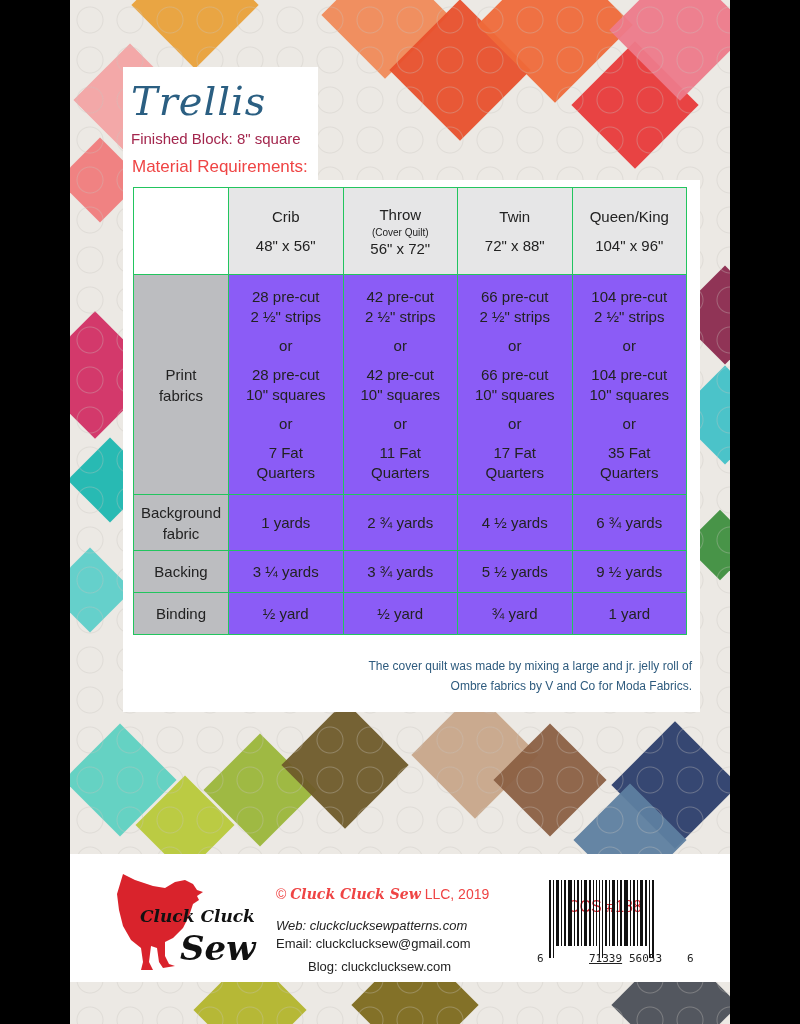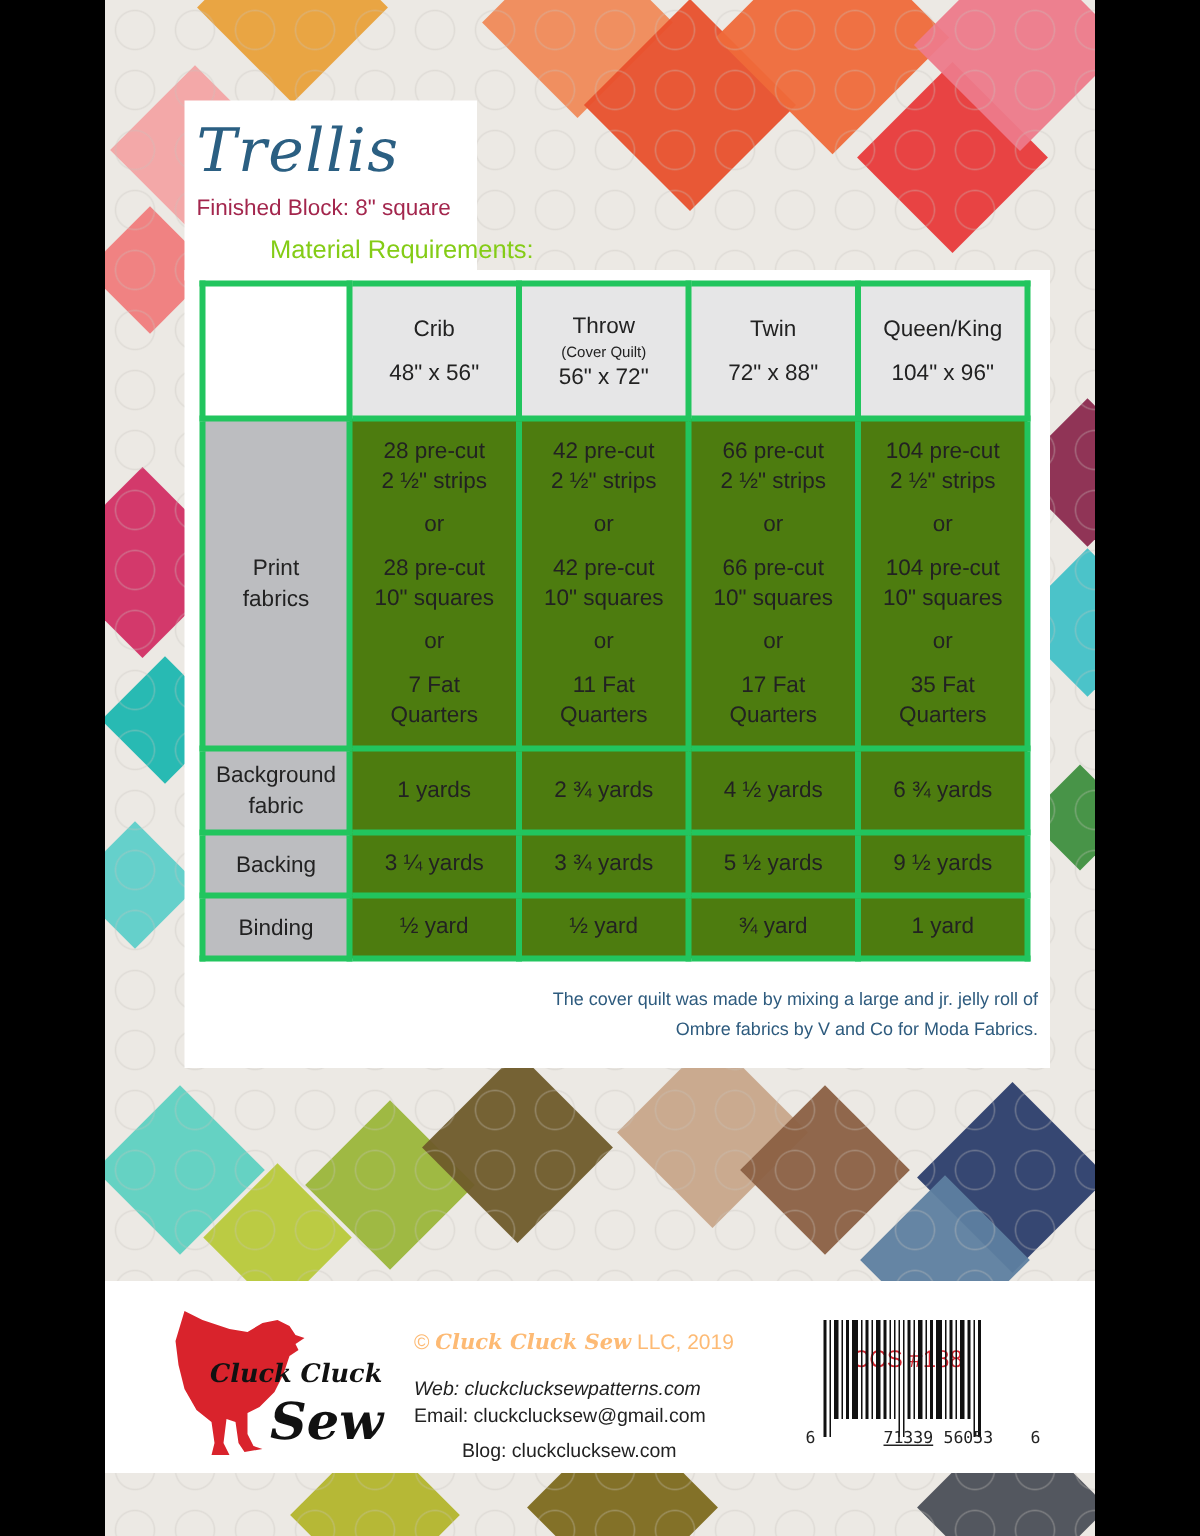--- a/index.html
+++ b/index.html
@@ -27,34 +27,34 @@
       position: absolute; left: 123px; top: 180px; width: 577px; height: 532px; background: #fff;
     }
     .title {
       position: absolute; left: 131px; top: 78px; font-family: "DejaVu Serif", serif; font-style: italic;
       font-size: 40px; color: #2b5f82; letter-spacing: 1px;
     }
     .subtitle {
       position: absolute; left: 131px; top: 130px; font-size: 15px; color: #a3264d;
     }
     .mat-req {
-      position: absolute; left: 132px; top: 157px; font-size: 17px; color: #84cc16; margin-left: 48px;
+      position: absolute; left: 132px; top: 157px; font-size: 17px; color: #ef4444;
     }
 
     table.req {
       position: absolute; left: 133px; top: 187px; width: 554px; border-collapse: collapse;
       font-size: 15px; color: #222;
     }
     table.req td, table.req th {
-      border: 4px solid #22c55e; text-align: center; vertical-align: middle; font-weight: normal; padding: 0;
+      border: 1px solid #22c55e; text-align: center; vertical-align: middle; font-weight: normal; padding: 0;
     }
     table.req th.head { background: #e6e6e7; height: 86px; }
     table.req th.corner { background: #fff; width: 94px; }
     table.req td.rowhead { background: #bcbdc0; width: 94px; line-height: 21px; }
-    table.req td.cell { background: #4d7c0f; line-height: 20px; }
+    table.req td.cell { background: #8b5cf6; line-height: 20px; }
     .hname { display: block; font-size: 15px; }
     .hnote { display: block; font-size: 10px; margin-top: 4px; }
     .hsize { display: block; font-size: 15px; margin-top: 12px; }
     .hnote + .hsize { margin-top: 2px; }
     .opt { display: block; }
     .or { display: block; margin: 9px 0; }
 
     .credit {
       position: absolute; right: 108px; top: 656px; text-align: right; font-size: 12px; color: #2e5b7e; line-height: 20px;
     }
@@ -64,21 +64,21 @@
     }
     .hen { position: absolute; left: 113px; top: 866px; width: 95px; height: 110px; }
     .logo-text1 {
       position: absolute; left: 140px; top: 906px; font-family: "DejaVu Serif", serif; font-style: italic; font-weight: bold;
       font-size: 17px; color: #111;
     }
     .logo-text2 {
       position: absolute; left: 180px; top: 928px; font-family: "DejaVu Serif", serif; font-style: italic; font-weight: bold;
       font-size: 34px; color: #111;
     }
-    .copyright { position: absolute; left: 276px; top: 886px; font-size: 14px; color: #fdba74; }
+    .copyright { position: absolute; left: 276px; top: 886px; font-size: 14px; color: #ef4444; }
     .copyright .brand { font-family: "DejaVu Serif", serif; font-style: italic; font-weight: bold; }
     .contact { position: absolute; left: 276px; font-size: 13px; color: #222; }
     .ccs { position: absolute; left: 568px; top: 858px; font-size: 16px; color: #d4252f; margin-top: 40px; }
     .barcode { position: absolute; left: 537px; top: 880px; width: 160px; height: 92px; }
     .bars { position: absolute; left: 12px; top: 0; width: 136px; height: 78px; display: flex; align-items: flex-start; }
     .bars span { display: block; background: #111; height: 66px; margin-right: 2px; }
     .bars span.long { height: 78px; }
     .bc-num { position: absolute; top: 72px; font-family: "DejaVu Sans Mono", monospace; font-size: 11px; color: #222; }
   </style>
 </head>

